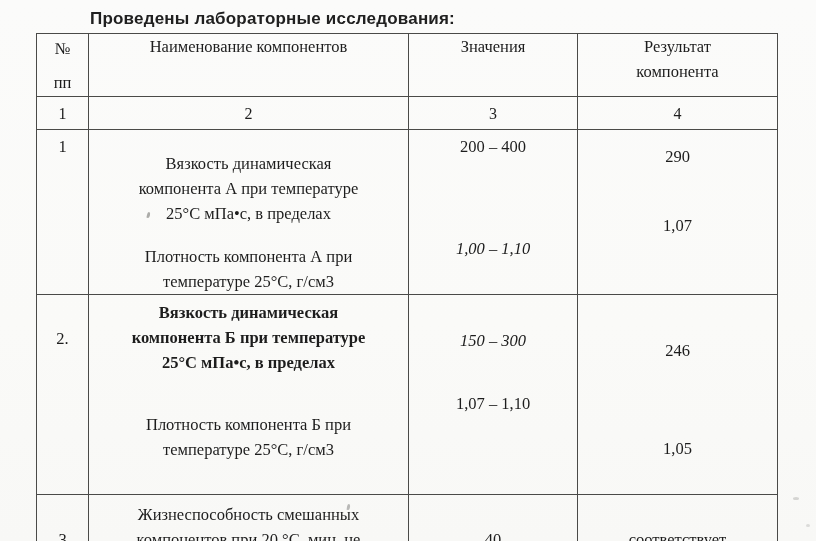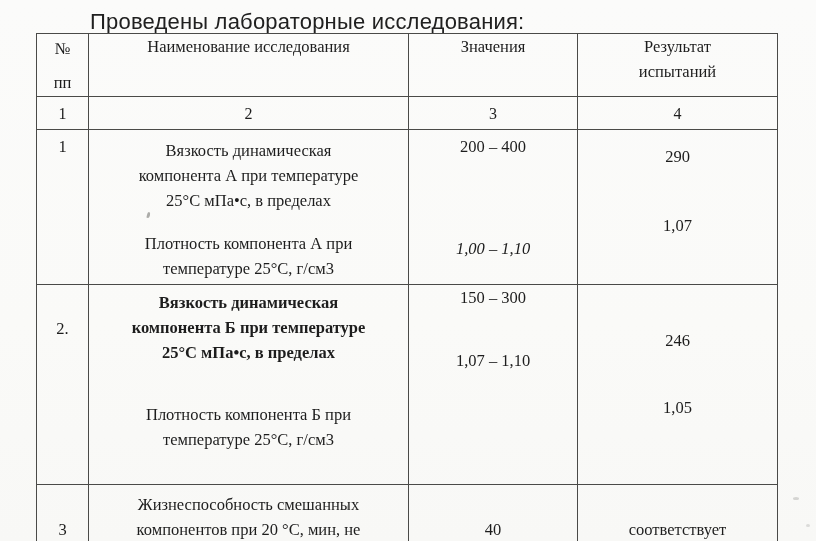--- a/index.html
+++ b/index.html
@@ -1,47 +1,47 @@
 <!DOCTYPE html>
 <html><head>
 <meta charset="utf-8">
 <style>
   html,body{margin:0;padding:0;}
   body{width:816px;height:541px;background:#f7f7f6;overflow:hidden;}
   .page{position:relative;width:816px;height:541px;background:linear-gradient(180deg,#fbfbfa 0%,#fafaf8 60%,#f8f8f6 100%);font-family:"Liberation Serif",serif;color:#1d1d1d;}
-  .title{position:absolute;left:90px;top:9px;font-family:"Liberation Sans",sans-serif;font-size:22px;font-weight:400;color:#202020;letter-spacing:.2px;}
+  .title{position:absolute;left:90px;top:9px;font-family:"Liberation Sans",sans-serif;font-size:17px;font-weight:700;color:#202020;letter-spacing:.2px;}
   table.lab{position:absolute;left:36px;top:33px;border-collapse:collapse;table-layout:fixed;width:741px;}
   table.lab td{border:1.6px solid #4a4a48;padding:0;font-size:16.5px;line-height:25px;text-align:center;vertical-align:top;color:#1d1d1d;overflow:hidden;}
   tr.hdr td{height:62px;}
   tr.idx td{height:32px;vertical-align:middle;font-size:16px;}
   tr.r1 td{height:150px;}
   tr.r2 td{height:168px;}
   tr.r3 td{height:88px;vertical-align:middle;}
   .no-top{margin-top:5px;line-height:20px;}
   .pp{margin-top:14px;line-height:20px;}
   .hbottom{vertical-align:bottom;padding-bottom:6px;}
   .htop{padding-top:7px;line-height:26px;}
   .blk{max-width:252px;margin:0 auto;}
   .wideblk{max-width:262px;margin:0 auto;}
   
   .r1 .num{padding-top:4px;}
-  .r1 .b1{margin-top:8px;}
+  .r1 .b1{margin-top:21px;}
   .r1 .b2{margin-top:18px;}
   .r1 .v1{margin-top:4px;}
   .r1 .v2{margin-top:77px;font-style:italic;}
   .r1 .q1{margin-top:14px;}
   .r1 .q2{margin-top:44px;}
   
   .r2 .num{padding-top:31px;}
   .r2 .b1{margin-top:5px;font-weight:bold;}
   .r2 .b2{margin-top:37px;}
-  .r2 .v1{}
+  .r2 .v1{margin-top:33px;font-style:italic;}
   .r2 .v2{margin-top:38px;}
   .r2 .q1{margin-top:43px;}
-  .r2 .q2{margin-top:42px;}
+  .r2 .q2{margin-top:73px;}
   .artifact{position:absolute;background:#6b6b68;border-radius:50% 50% 50% 0;}
   .a1{left:147px;top:212px;width:3px;height:6px;opacity:.55;transform:rotate(12deg);}
   .a2{left:347px;top:504px;width:3px;height:6px;opacity:.45;transform:rotate(8deg);}
   .a3{left:793px;top:497px;width:6px;height:3px;opacity:.25;border-radius:50%;}
   .a4{left:806px;top:524px;width:4px;height:3px;opacity:.2;border-radius:50%;}
 </style>
 </head>
 <body>
 
 <div class="page">
@@ -54,25 +54,25 @@
       <col style="width:320px">
       <col style="width:169px">
       <col style="width:200px">
     </colgroup>
     <tbody>
       <tr class="hdr">
         <td>
           <div class="no-top">№</div>
           <div class="pp">пп</div>
         </td>
-        <td class="hbottom">Наименование исследования</td>
+        <td class="hbottom">Наименование компонентов</td>
         <td class="hbottom">Значения</td>
         <td class="htop">
           <div>Результат</div>
-          <div>испытаний</div>
+          <div>компонента</div>
         </td>
       </tr>
 
       <tr class="idx">
         <td>1</td>
         <td>2</td>
         <td>3</td>
         <td>4</td>
       </tr>
 

